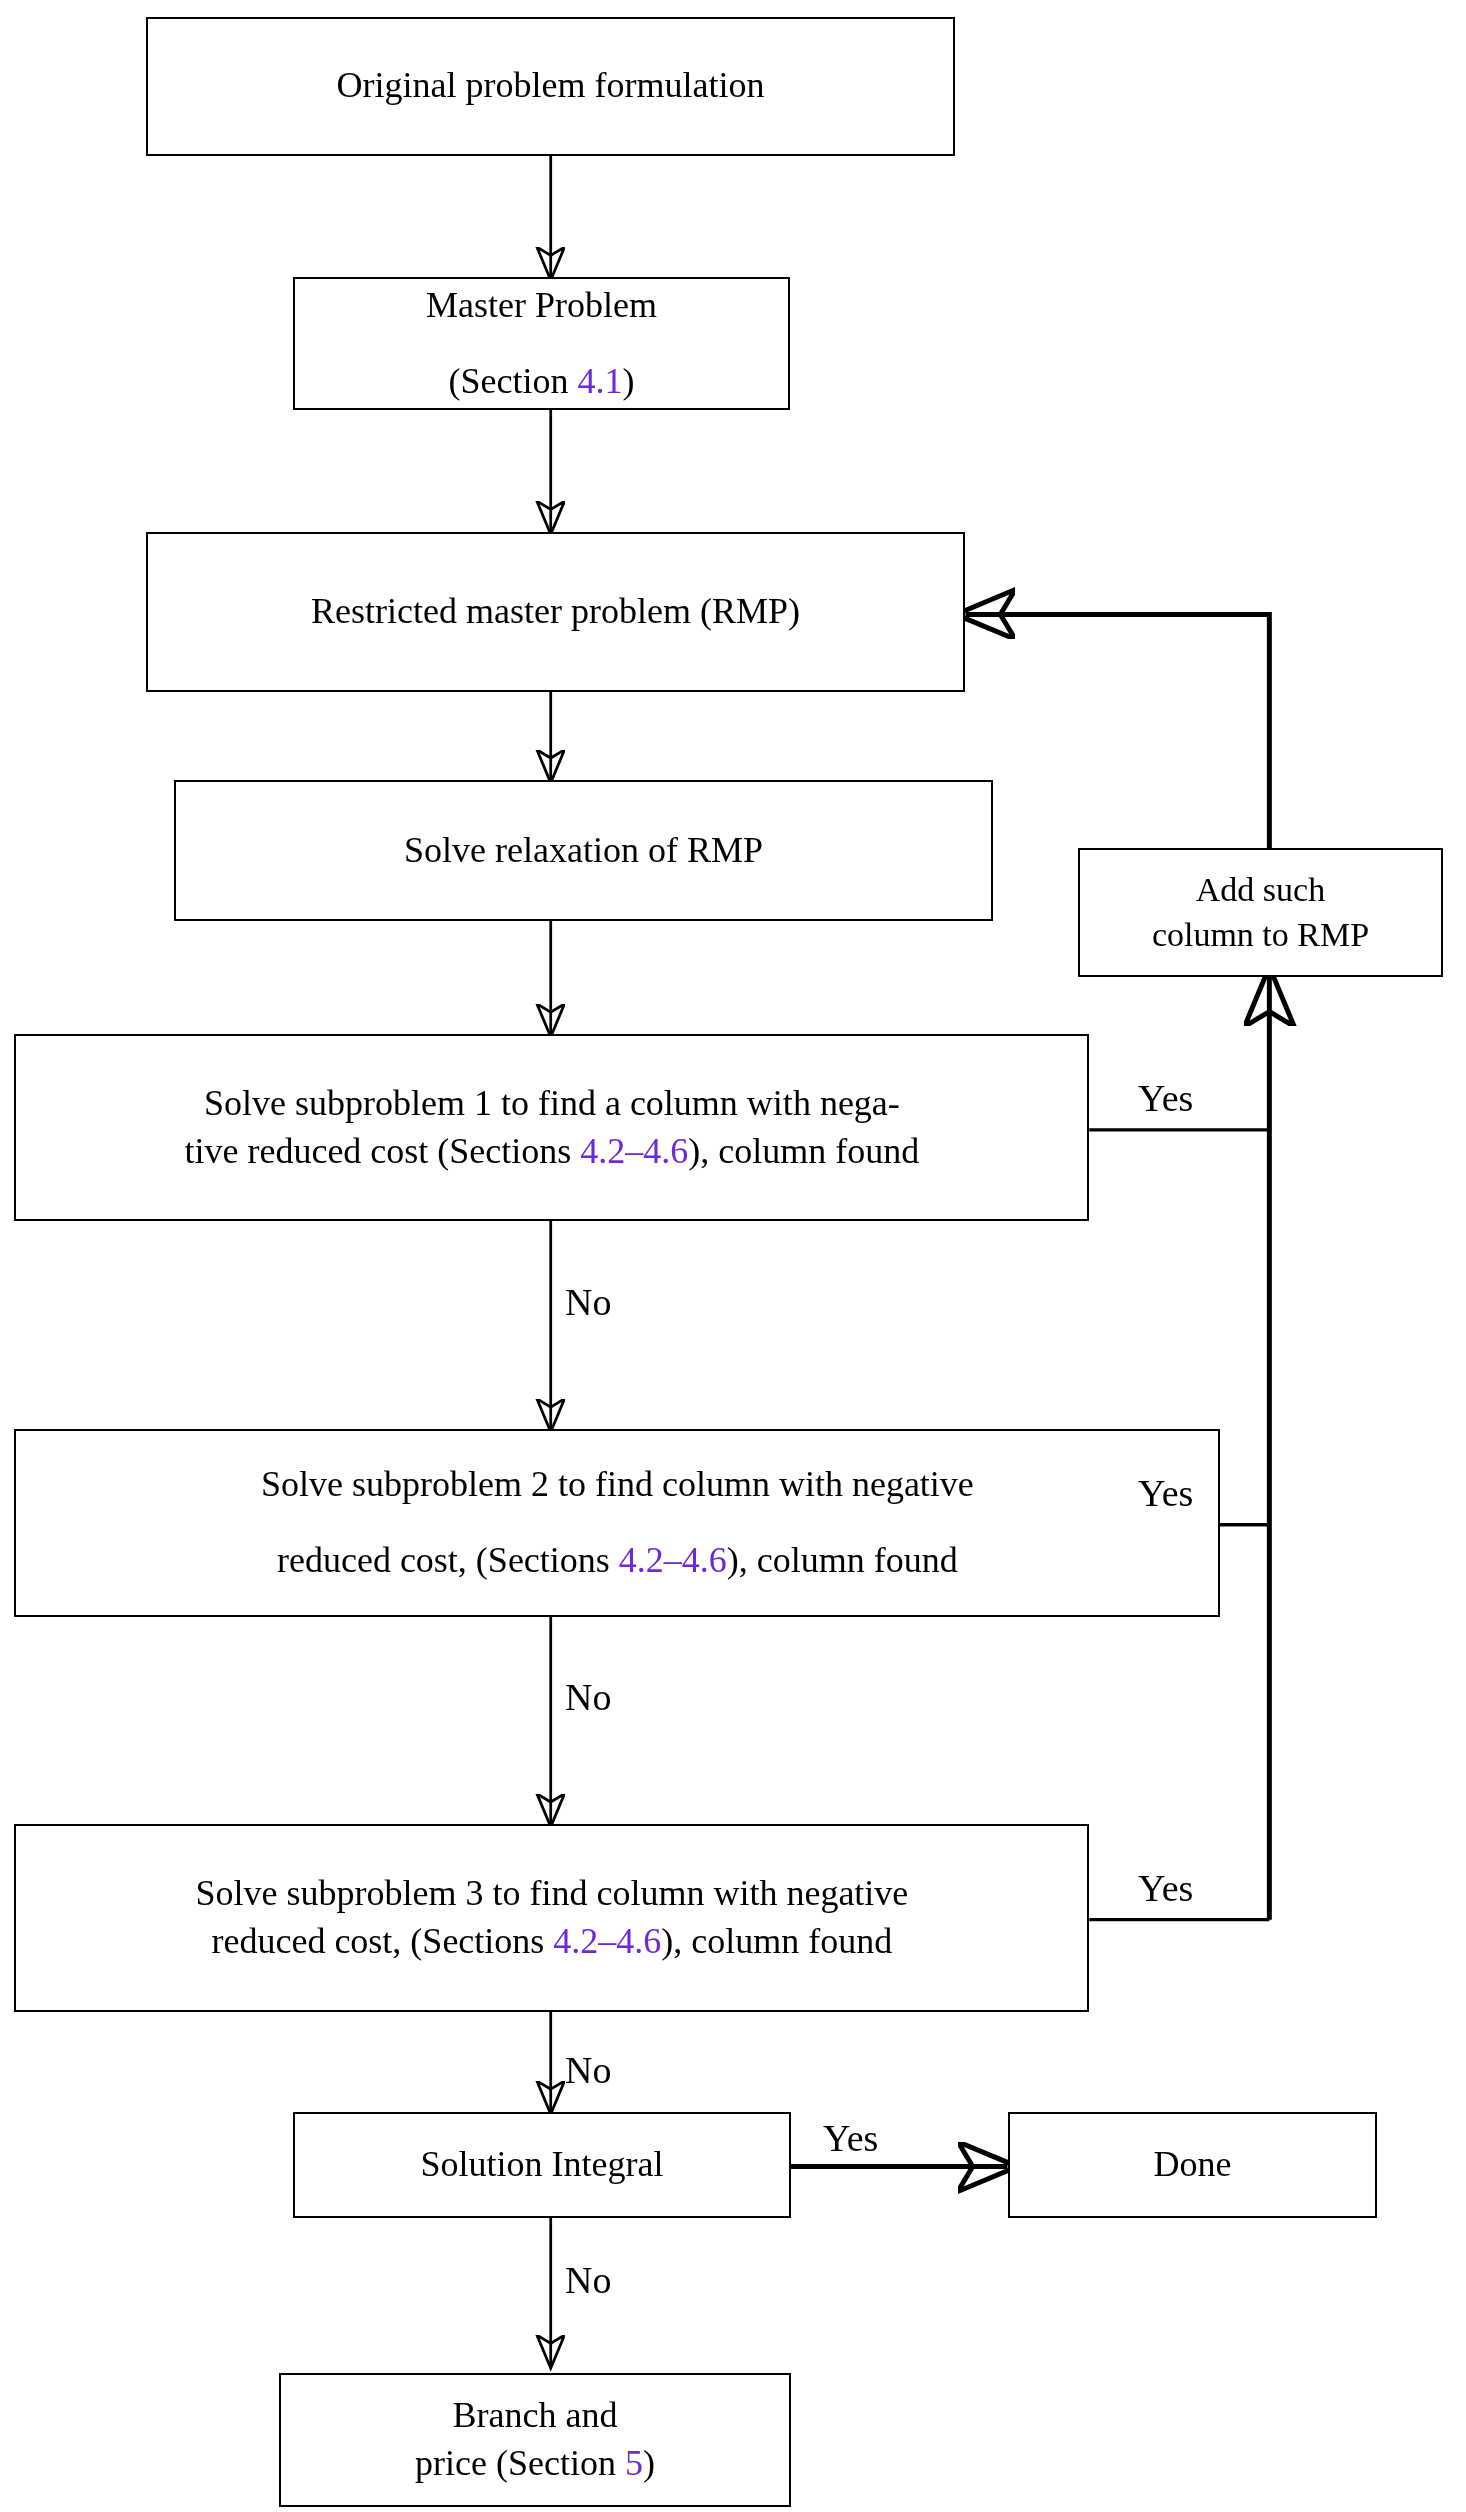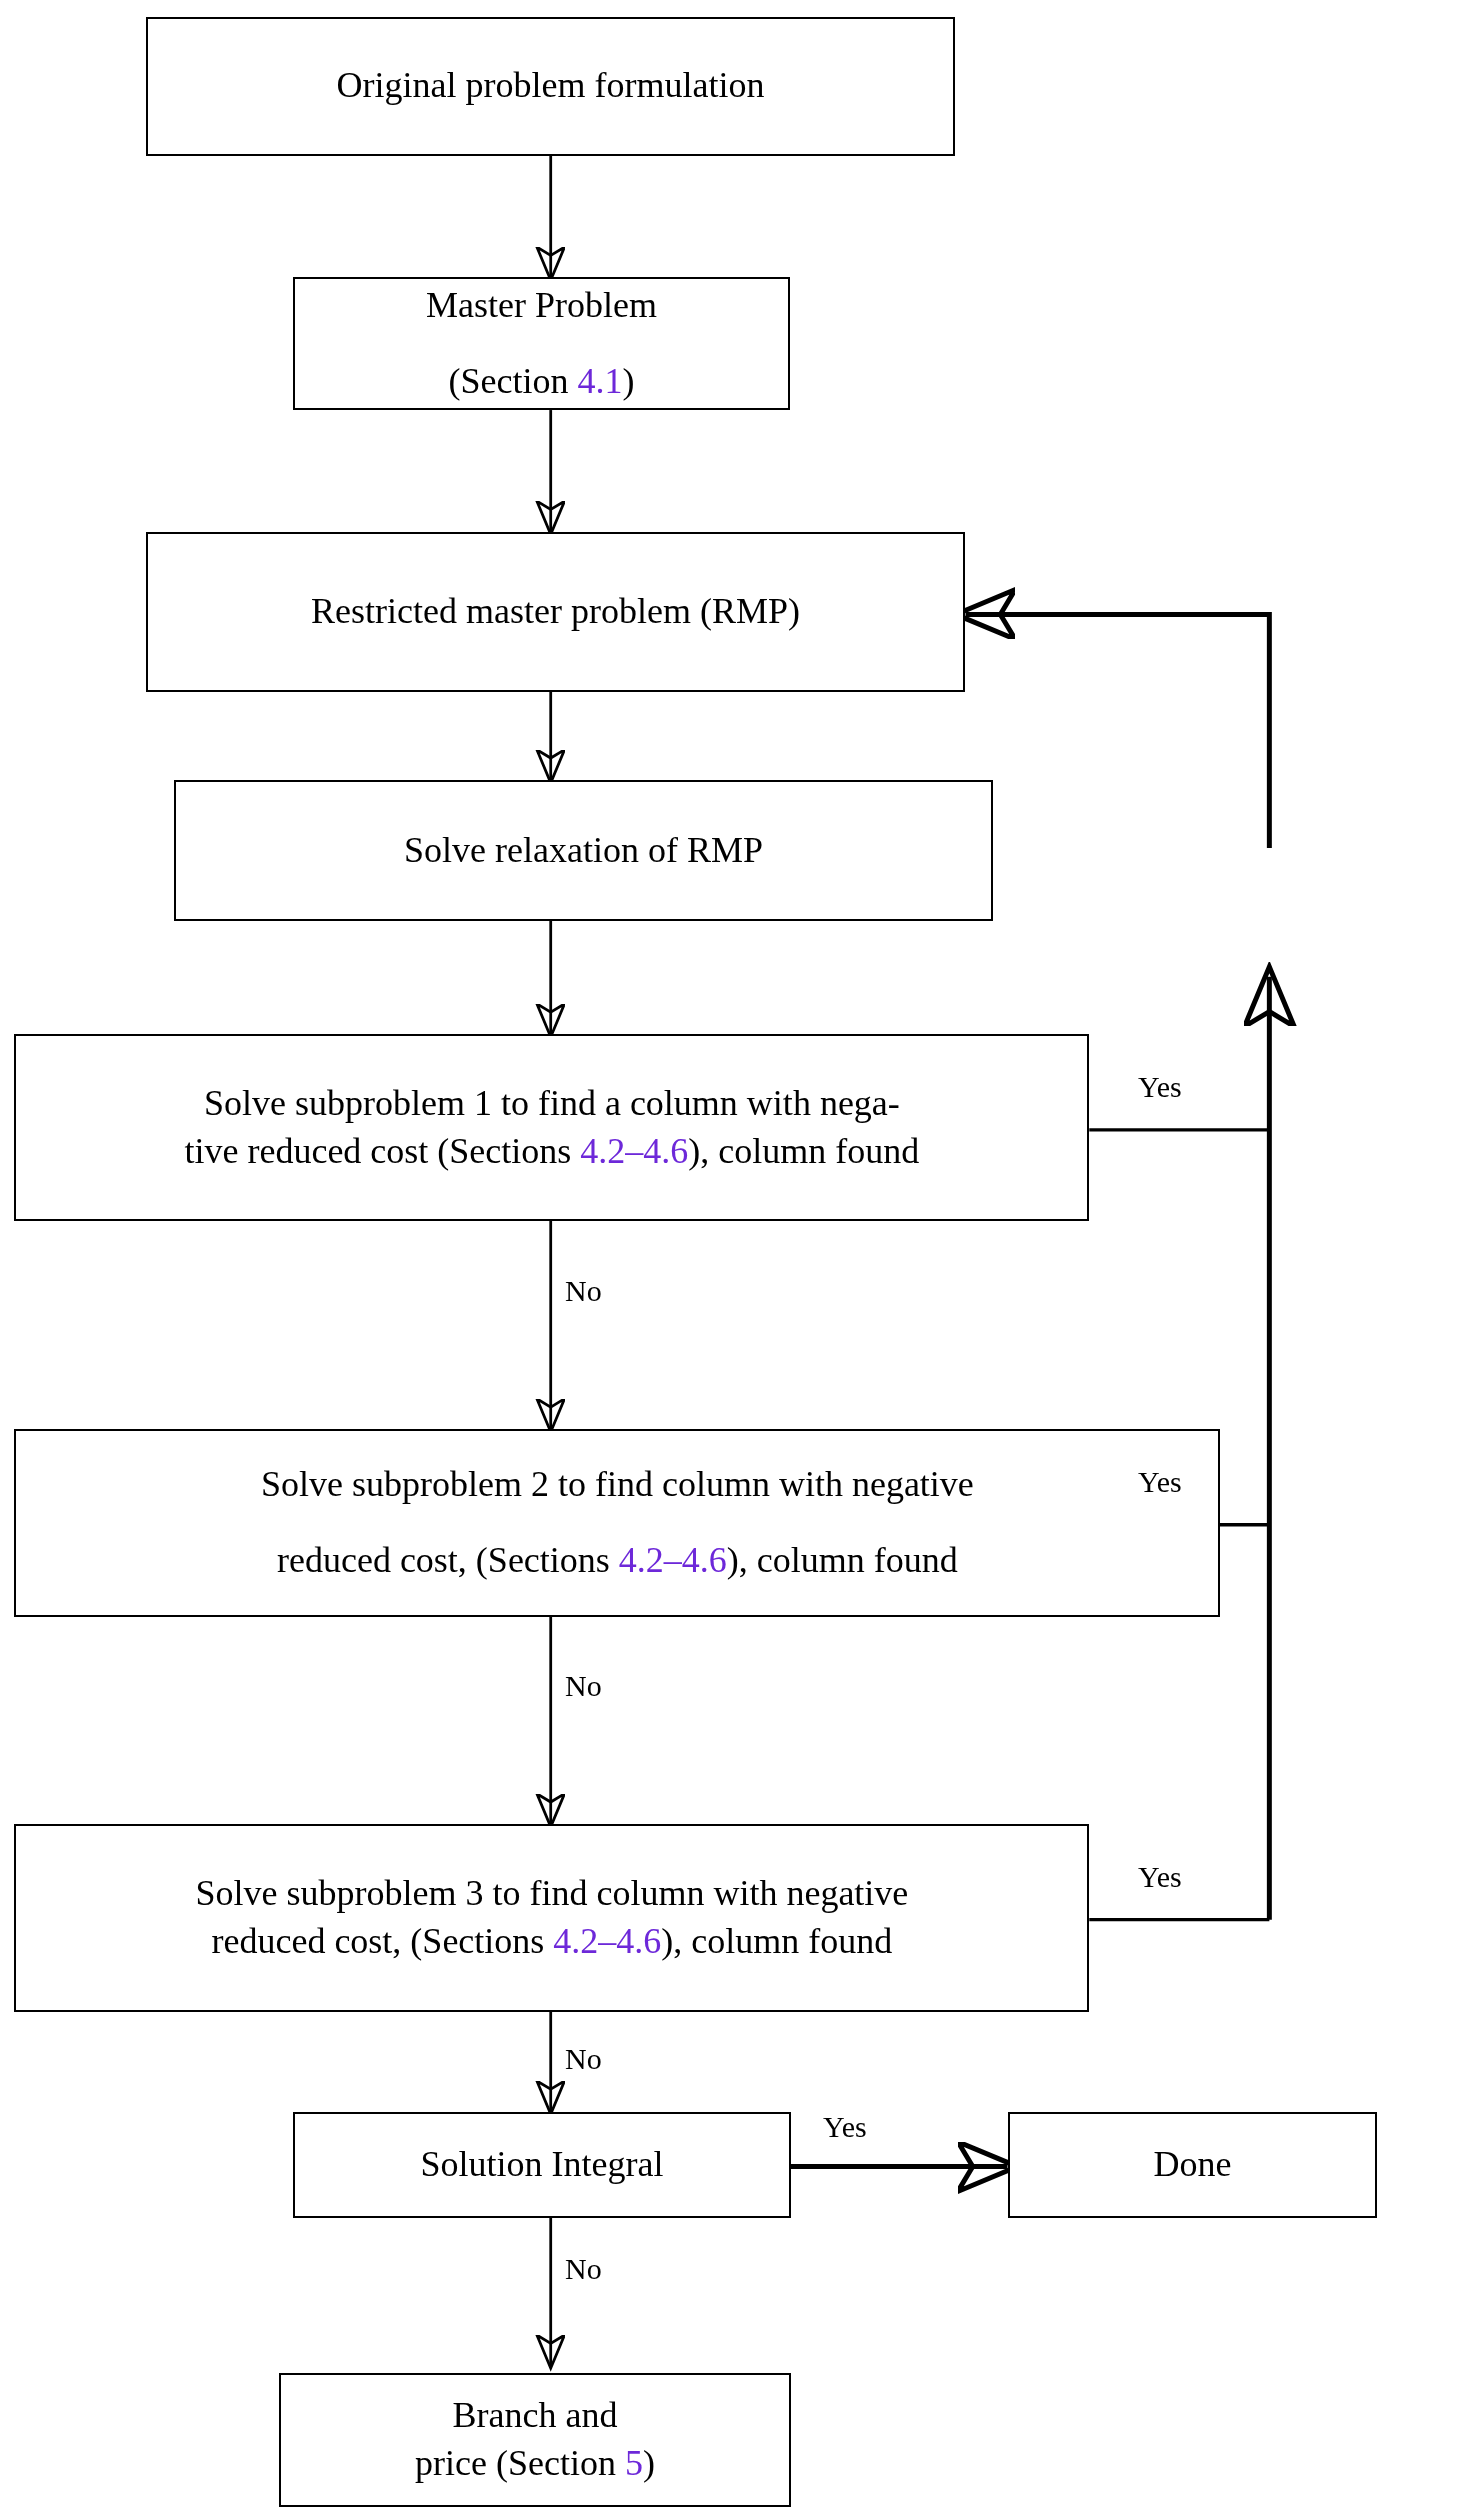--- a/index.html
+++ b/index.html
@@ -30,25 +30,26 @@
     text-align: center;
     line-height: 1.32;
     font-size: 36px;
     padding: 0 7.7px;
     z-index: 3;
   }
   .node .line { display: block; white-space: nowrap; }
   .lnk { color: #6d28d9; }
   .edge-label {
     position: absolute;
-    font-size: 30px;
+    font-size: 38px;
     line-height: 1;
     white-space: nowrap;
     z-index: 4;
     background: transparent;
+    margin-top: 7px;
   }
   svg#wires {
     position: absolute;
     left: 0; top: 0;
     width: 1466px;
     height: 2512px;
     z-index: 1;
   }
   svg#wires line, svg#wires path { stroke: #000000; fill: none; }
 </style>
@@ -106,20 +107,24 @@
   </div>
 
   <div class="node" style="left:146px; top:532px; width:819px; height:160px;">
     <span class="line">Restricted master problem (RMP)</span>
   </div>
 
   <div class="node" style="left:146px; top:780px; width:819px; height:141px;margin-left:28px;">
     <span class="line">Solve relaxation of RMP</span>
   </div>
 
+  <div class="node" style="left:1078px; top:848px; width:365px; height:129px; font-size:34px;">
+    <span class="line">Add such</span>
+    <span class="line">column to RMP</span>
+  </div>
 
   <div class="node" style="left:14.4px; top:1034px; width:1075px; height:187px;">
     <span class="line">Solve subproblem 1 to find a column with nega-</span>
     <span class="line"><span>tive reduced cost (Sections </span><span class="lnk">4.2–4.6</span><span>), column found</span></span>
   </div>
 
   <div class="node" style="left:14.4px; top:1429px; width:1206px; height:188px;gap:28px;">
     <span class="line">Solve subproblem 2 to find column with negative</span>
     <span class="line"><span>reduced cost, (Sections </span><span class="lnk">4.2–4.6</span><span>), column found</span></span>
   </div>

